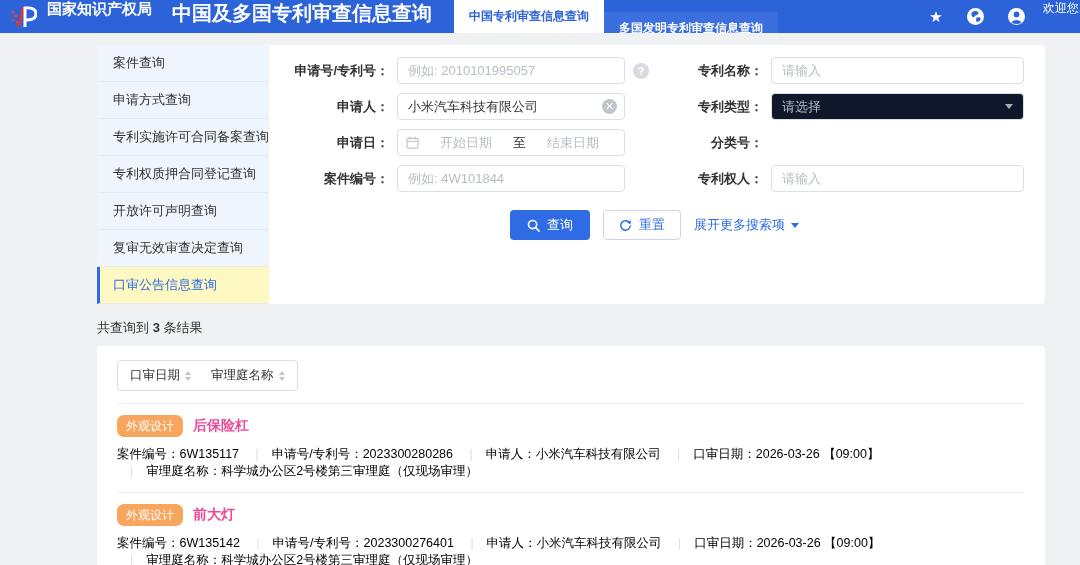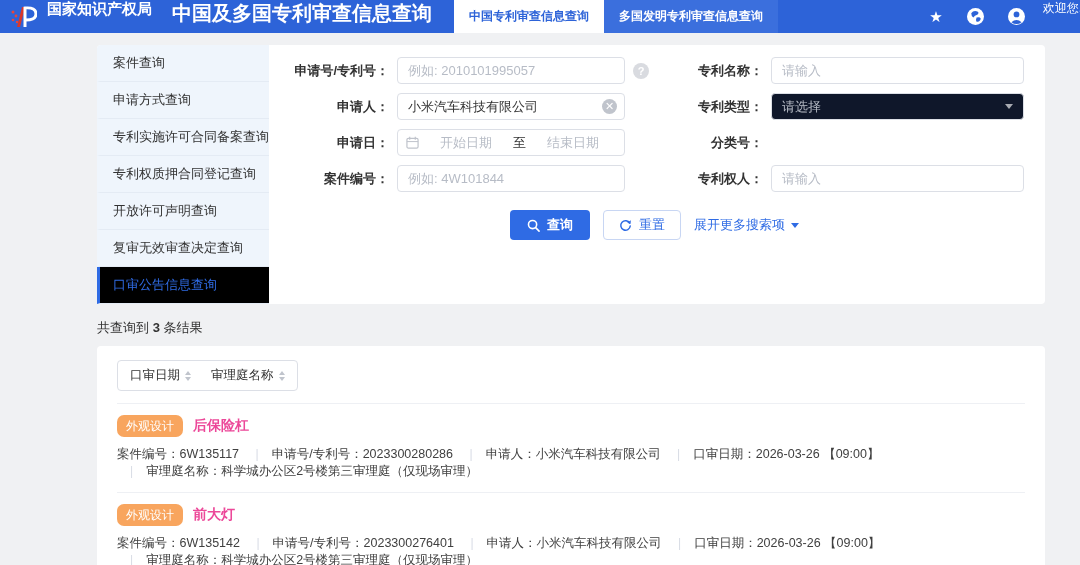--- a/index.html
+++ b/index.html
@@ -16,39 +16,39 @@
   .navbar {
     height: 33px; background: #2d63d8; color: #fff;
     display: flex; 
   }
   .logo { margin: 0 10px 0 9px; display: flex; align-items: center; }
   .nav-org { font-size: 15px; font-weight: bold; margin-right: 20px; white-space: nowrap; }
   .nav-title { font-size: 20px; font-weight: bold; margin-right: 22px; white-space: nowrap; }
   .nav-tabs { display: flex; height: 33px; }
   .nav-tab { font-size: 12px; font-weight: bold; padding: 0 15px; line-height: 33px; white-space: nowrap; cursor: pointer; }
   .nav-tab.active { background: #fff; color: #2d63d8; }
-  .nav-tab.inactive { background: #3b6fdd; color: #fff; }
+  .nav-tab.inactive { background: #3b6fdd; color: #fff; margin-top: 12px; }
   .nav-spacer { flex: 1; }
   .nav-icons { display: flex; align-items: center; gap: 24px; margin-right: 18px; }
   .star-ic { font-size: 15px; line-height: 1; cursor: pointer; }
   .nav-welcome { font-size: 12px; white-space: nowrap; padding-right: 0; margin-right: -2px; }
 
   
   .main-card {
     margin: 12px 35px 0 97px;
     background: #fff; border-radius: 4px;
     display: flex; min-height: 221px;
   }
   .sidebar { width: 172px; background: #eff5fc; border-radius: 4px 0 0 4px; flex: none; }
   .side-item {
     font-size: 13px; color: #333; padding: 9px 6px 9px 13px;
     border-left: 3px solid transparent; border-bottom: 1px solid #e4ebf4;
     cursor: pointer; white-space: nowrap;
   }
-  .side-item.active { color: #2f6be4; border-left-color: #2f6be4; background: #000000; }
+  .side-item.active { color: #2f6be4; border-left-color: #2f6be4; background: #fef9c3; }
 
   .form-area { flex: 1; padding: 12px 26px 14px 16px; }
   .form-grid { display: grid; grid-template-columns: auto auto; column-gap: 40px; row-gap: 9px; justify-content: start; }
   .field { display: flex; align-items: center; position: relative; }
   .flabel { font-weight: bold; font-size: 13px; color: #333; text-align: right; padding-right: 8px; white-space: nowrap; }
   .flabel.w1 { width: 112px; }
   .flabel.w2 { width: 82px; }
   .ctl { position: relative; display: flex; align-items: center; }
   .inp {
     height: 27px; border: 1px solid #dcdfe6; border-radius: 4px;
@@ -79,21 +79,21 @@
   .date-box {
     width: 228px; height: 27px; border: 1px solid #dcdfe6; border-radius: 4px; background: #fff;
     display: flex; align-items: center; padding: 0 8px; gap: 4px; cursor: pointer;
   }
   .date-ph { color: #b7bcc6; font-size: 13px; flex: 1; text-align: center; }
   .date-to { color: #333; font-size: 13px; }
 
   .btn-row { grid-column: 1 / -1; display: flex; align-items: center; justify-content: center; gap: 13px; margin-top: 9px; }
   .btn-primary {
     background: #2f6be4; color: #fff; border: none; border-radius: 4px;
-    height: 30px; padding: 0 17px; font-size: 13px; font-weight: bold;
+    height: 30px; padding: 0 17px; font-size: 13px; font-weight: normal;
     display: flex; align-items: center; gap: 7px; cursor: pointer;
     font-family: "Liberation Sans", sans-serif;
   }
   .btn-plain {
     background: #fff; color: #2f6be4; border: 1px solid #c8d6f3; border-radius: 4px;
     height: 30px; padding: 0 15px; font-size: 13px;
     display: flex; align-items: center; gap: 7px; cursor: pointer;
     font-family: "Liberation Sans", sans-serif;
   }
   .link-expand { color: #2f6be4; font-size: 13px; display: flex; align-items: center; gap: 6px; cursor: pointer; }
@@ -117,21 +117,21 @@
   .sort-ic .up { border-bottom: 4px solid #c0c4cc; }
   .sort-ic .dn { border-top: 4px solid #c0c4cc; }
 
   .result-item { padding: 11px 0 12px 0; border-bottom: 1px solid #eef0f4; }
   .title-row { display: flex; align-items: center; }
   .badge {
     background: #f8a55e; color: #fff; font-size: 12px; padding: 2.5px 9px;
     border-radius: 7px; margin-right: 10px; flex: none;
   }
   .r-title { font-size: 14px; font-weight: bold; color: #ec4899; cursor: pointer; }
-  .meta { list-style: none; margin-top: 9px; font-size: 12.5px; color: #404040; }
+  .meta { list-style: none; margin-top: 9px; font-size: 12.5px; color: #000000; }
   .meta li { display: inline; white-space: nowrap; }
   .meta li + li::before { content: "|"; color: #d8dce5; margin: 0 13px; font-size: 12px; }
 </style>
 </head>
 <body>
 
 <div class="navbar">
   <span class="logo">
     <svg width="28" height="24" viewBox="0 0 28 24">
       <circle cx="4" cy="7" r="1.5" fill="#e8453a"></circle>

